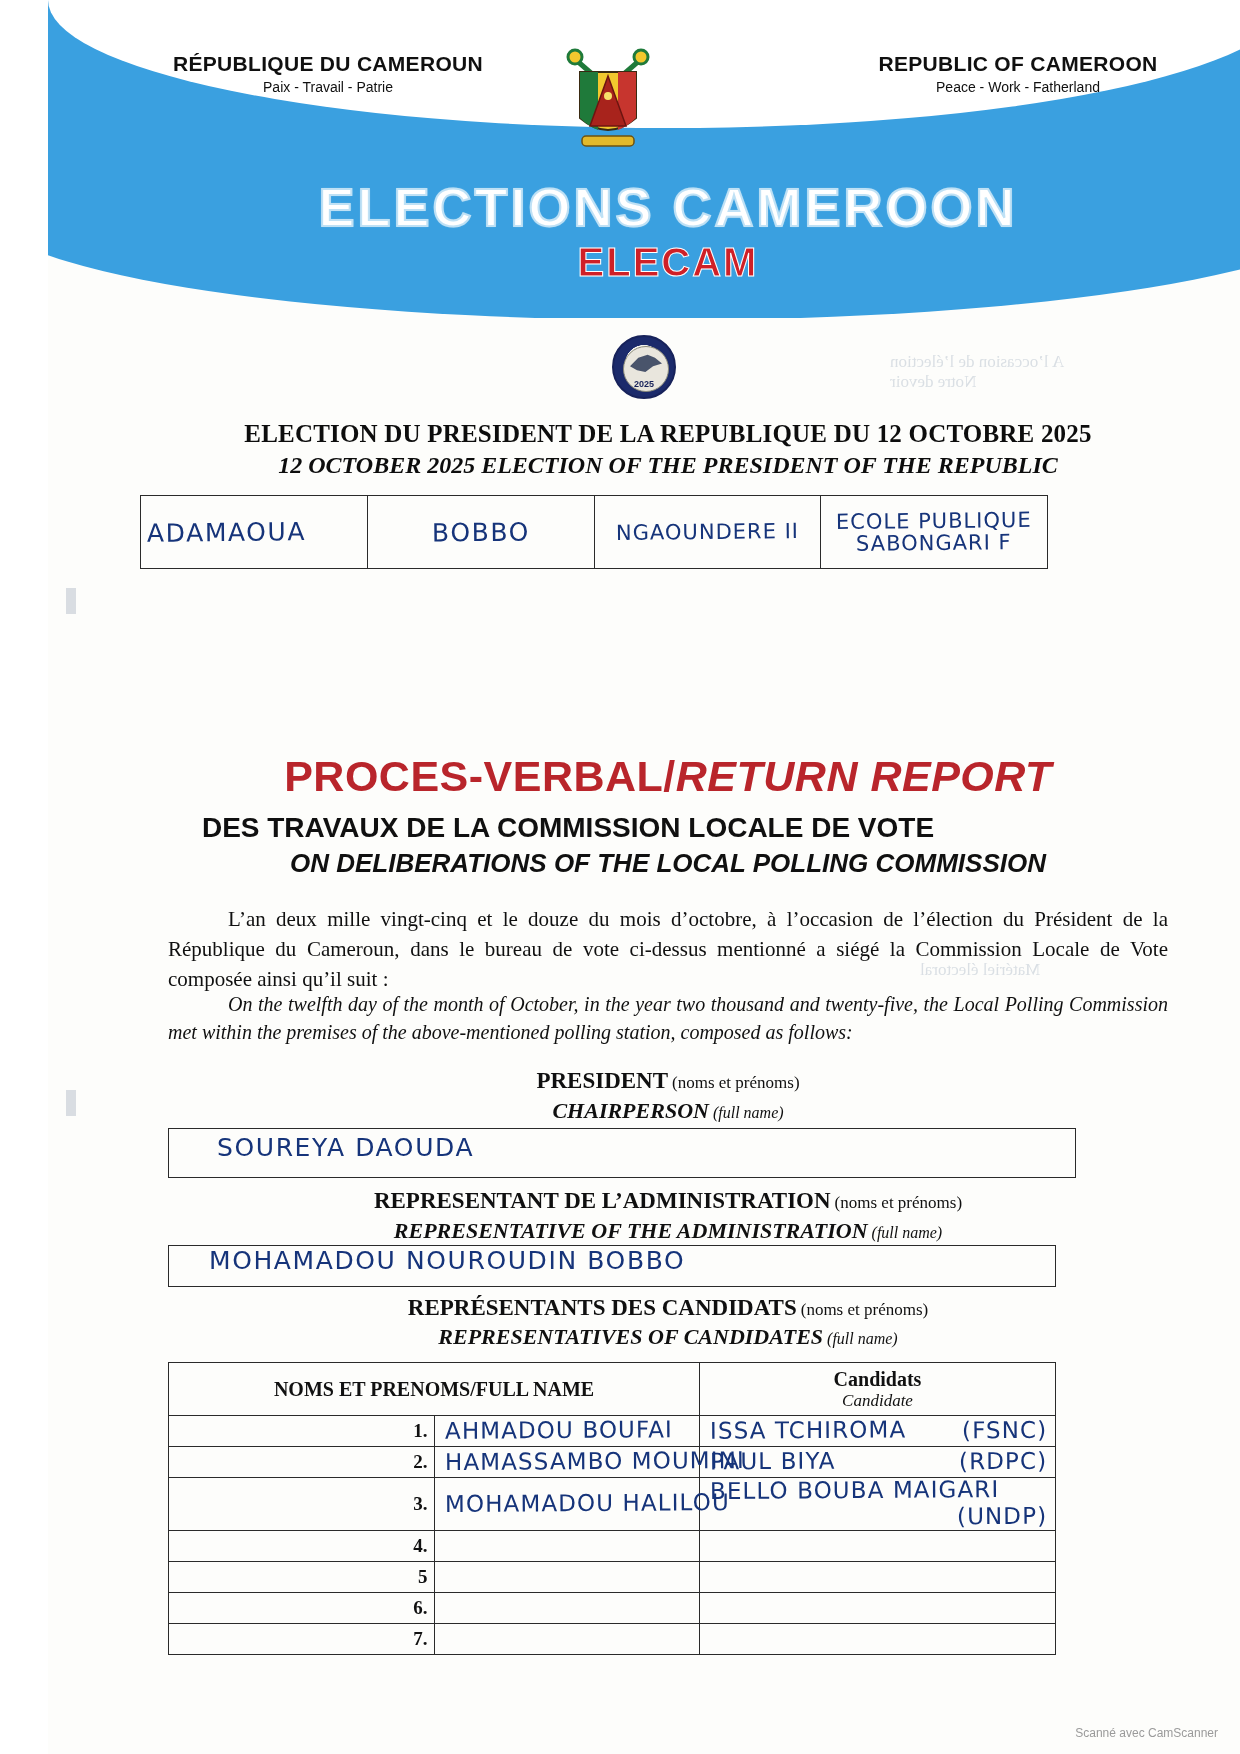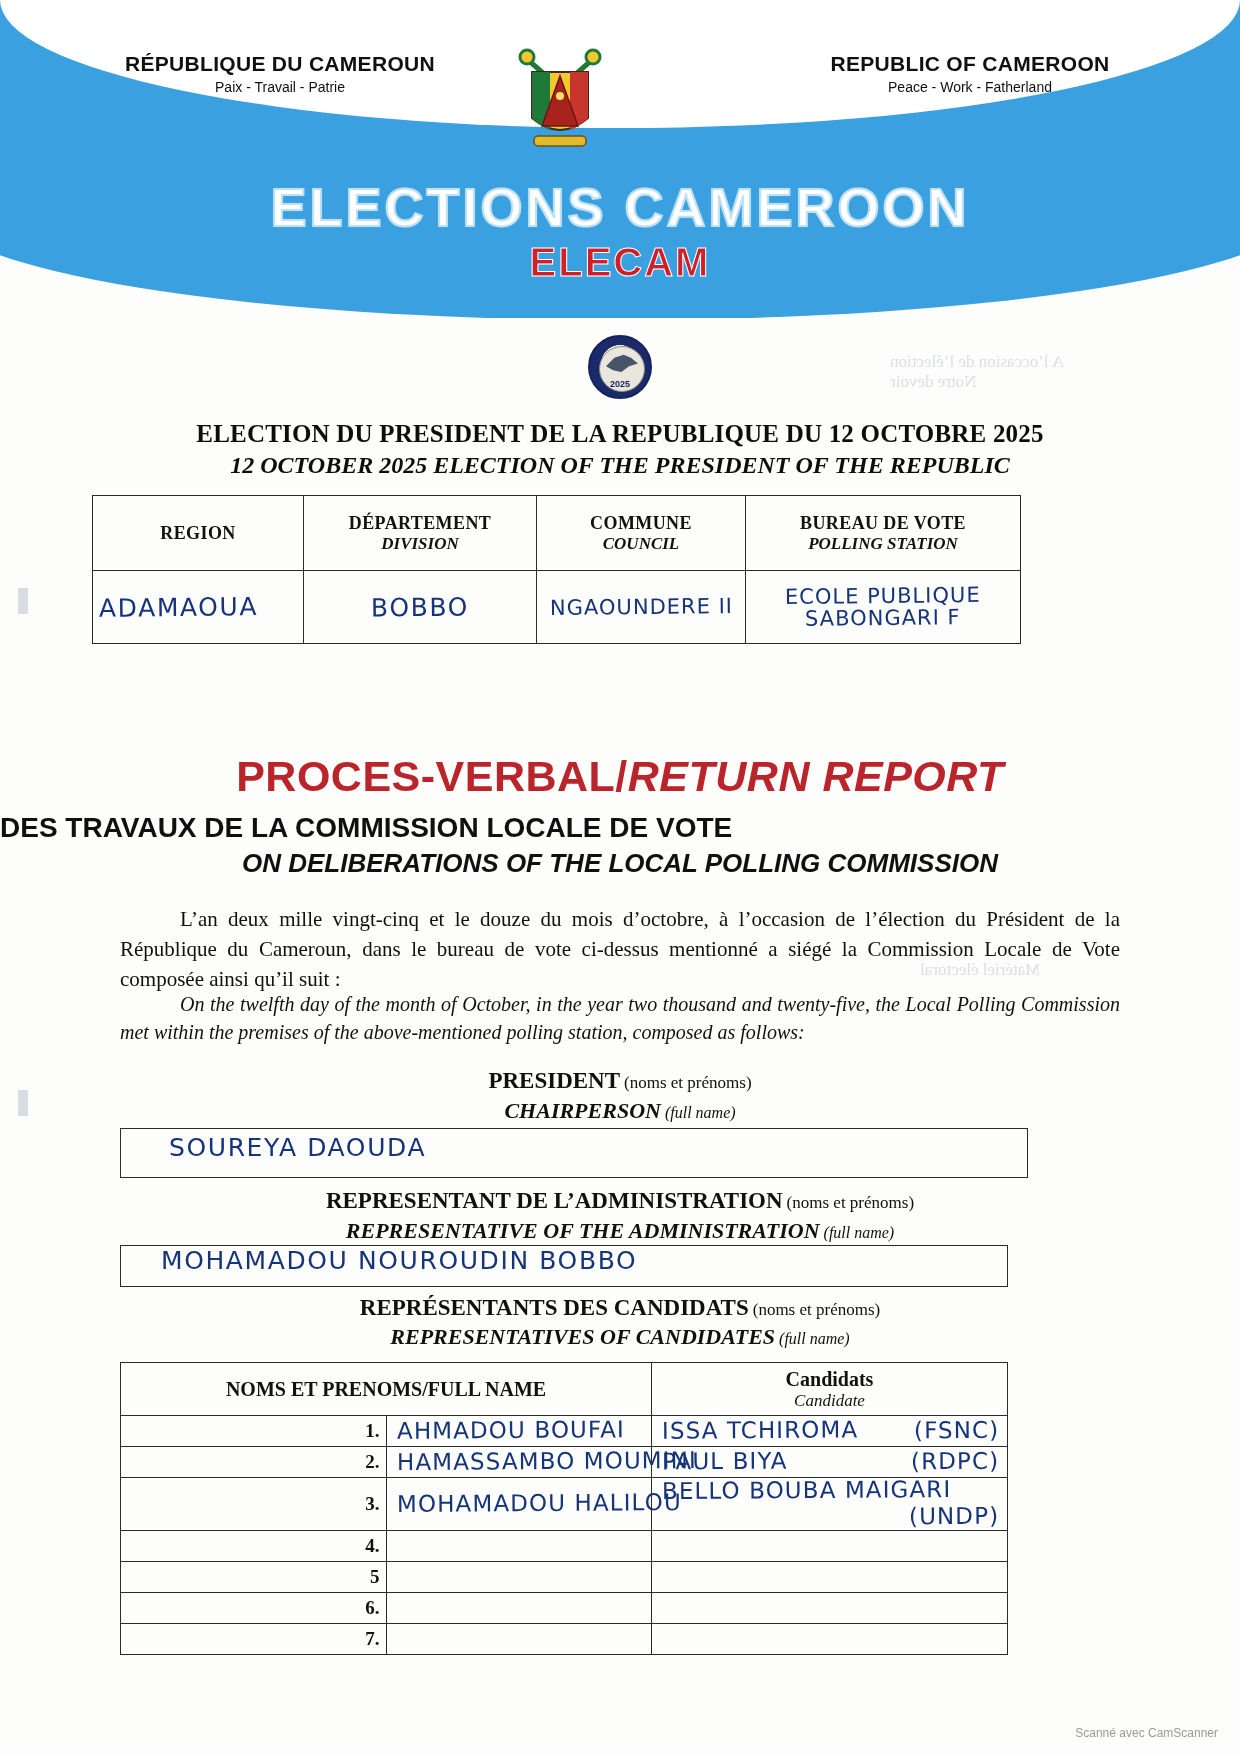--- a/index.html
+++ b/index.html
@@ -13,20 +13,21 @@
     position: relative;
     font-family: "Liberation Serif", serif;
     color: #111;
     overflow: hidden;
   }
 
   .page {
     position: absolute;
     inset: 0;
     background: #fdfdfb;
+    margin-left: 48px;
   }
 
   
   .banner {
     position: absolute;
     top: 0;
     left: 0;
     width: 1240px;
     height: 318px;
     overflow: hidden;
@@ -229,20 +230,21 @@
     font-size: 43px;
     font-weight: bold;
     color: #b9252b;
     letter-spacing: .5px;
   }
   .pv-title .en { font-style: italic; }
   .pv-sub1 {
     position: absolute;
     top: 812px;
     left: 0; width: 1040px;
+    text-align: center;
     font-family: "Liberation Sans", sans-serif;
     font-size: 28px;
     font-weight: bold;
     color: #101010;
   }
   .pv-sub2 {
     position: absolute;
     top: 848px;
     left: 0; width: 1240px;
     text-align: center;
@@ -447,37 +449,20 @@
   <div class="ghost" style="top:960px; right:120px; width:200px; text-align:right;">Matériel électoral</div>
   <div class="edge-mark" style="left:18px; top:588px; width:10px; height:26px;"></div>
   <div class="edge-mark" style="left:18px; top:1090px; width:10px; height:26px;"></div>
 
   <div class="election-title">ELECTION DU PRESIDENT DE LA REPUBLIQUE DU 12 OCTOBRE 2025</div>
   <div class="election-title-en">12 OCTOBER 2025 ELECTION OF THE PRESIDENT OF THE REPUBLIC</div>
 
   <table class="loc-table">
     <tbody>
       <tr>
-        <td class="loc-head" style="width:206px;">
-          <div class="fr">REGION</div>
-        </td>
-        <td class="loc-head" style="width:228px;">
-          <div class="fr">DÉPARTEMENT</div>
-          <div class="en">DIVISION</div>
-        </td>
-        <td class="loc-head" style="width:204px;">
-          <div class="fr">COMMUNE</div>
-          <div class="en">COUNCIL</div>
-        </td>
-        <td class="loc-head" style="width:270px;">
-          <div class="fr">BUREAU DE VOTE</div>
-          <div class="en">POLLING STATION</div>
-        </td>
-      </tr>
-      <tr>
         <td class="loc-val">
           <span class="hand">ADAMAOUA</span>
         </td>
         <td class="loc-val" style="text-align:center;">
           <span class="hand">BOBBO</span>
         </td>
         <td class="loc-val" style="text-align:center;">
           <span class="hand hand-sm">NGAOUNDERE II</span>
         </td>
         <td class="loc-val two-line" style="text-align:center;">

